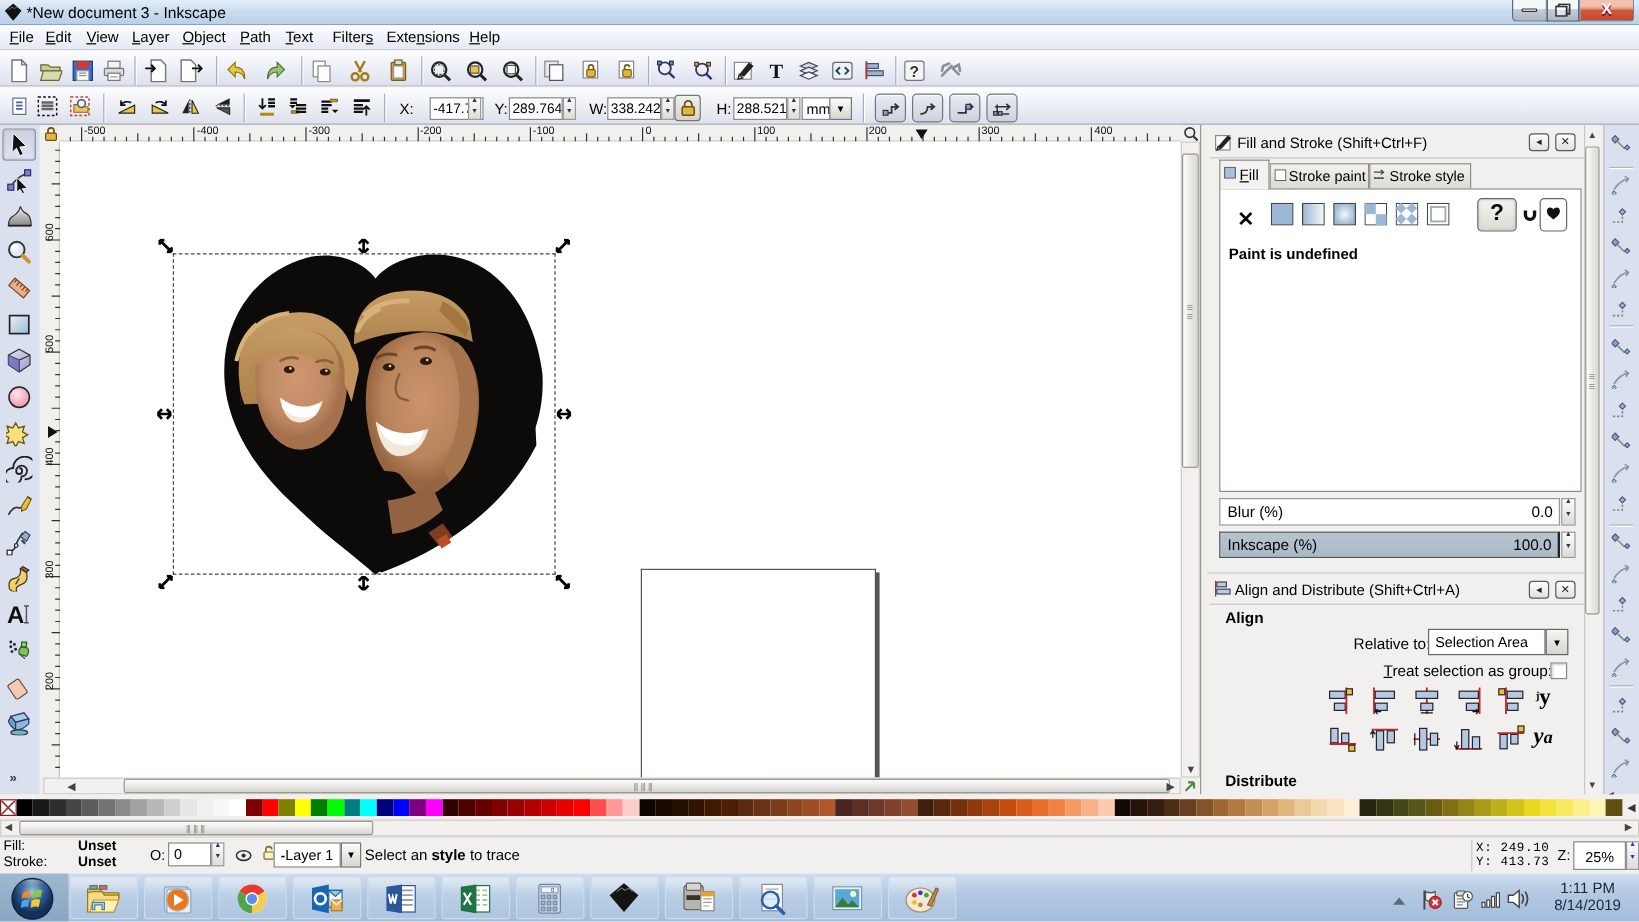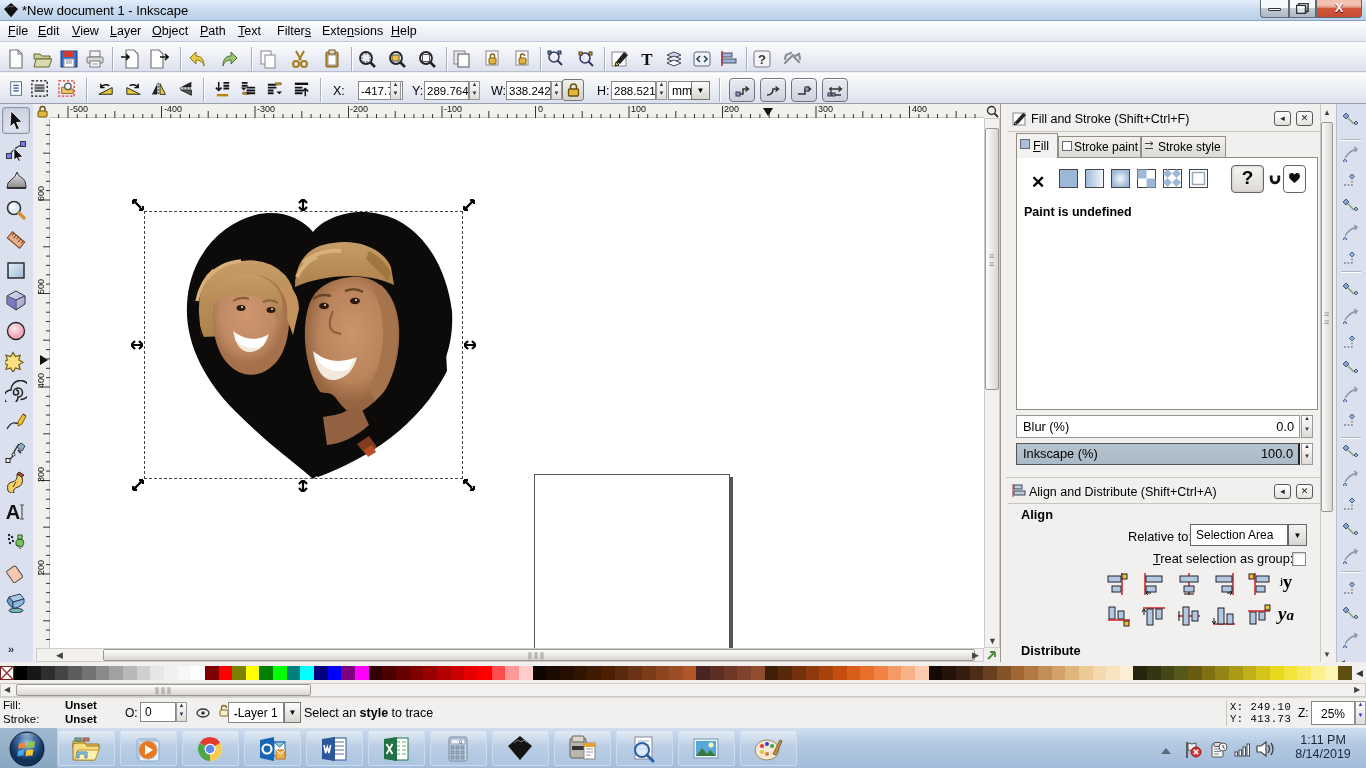--- a/index.html
+++ b/index.html
@@ -53,21 +53,21 @@
 #taskbar{left:0;top:728px;width:1366px;height:40px;background:linear-gradient(#cfdeee,#b3c9e2 40%,#a3bddb)}
 .tbtn{top:2px;width:57px;height:36px;border:1px solid #d7e3f0;border-radius:2px;background:linear-gradient(rgba(255,255,255,.45),rgba(255,255,255,.12) 45%,rgba(200,220,240,.25))}
 </style></head>
 <body>
 <div class="abs" id="titlebar"></div>
 <svg class="abs" style="left:3px;top:3px" width="16" height="16" viewBox="0 0 16 16">
  <path d="M8 0 L15 6 L8 14 L1 6 Z" fill="#111"></path>
  <path d="M3 8 q2 3 5 6 q3-3 5-6 l-2 1 -3 4 -3-4 Z" fill="#111"></path>
  <path d="M4 5 l3-2 2 1 2-1" stroke="#888" stroke-width=".7" fill="none"></path>
 </svg>
-<div class="abs" id="titletext">*New document 1 - Inkscape</div>
+<div class="abs" id="titletext">*New document 3 - Inkscape</div>
 <div class="abs capbtn" style="left:1260px;width:29px;border-radius:0 0 0 4px">
     <div class="capglyph" style="margin-top:7px;height:4px;line-height:0"><span style="display:inline-block;width:13px;height:3px;background:#fff;border:1px solid #333;border-radius:1px"></span></div>
   </div>
 <div class="abs capbtn" style="left:1289px;width:27px">
     <svg style="margin:3px auto 0" width="13" height="11" viewBox="0 0 13 11">
       <rect x="3" y="0.5" width="9" height="8" fill="none" stroke="#333" stroke-width="1.6"></rect>
       <rect x="3.8" y="1.3" width="7.4" height="2" fill="#fff"></rect>
       <rect x="0.5" y="2.5" width="9" height="8" fill="#dfe5ec" stroke="#333" stroke-width="1.6"></rect>
       <rect x="1.3" y="3.3" width="7.4" height="2" fill="#fff"></rect>
     </svg>

